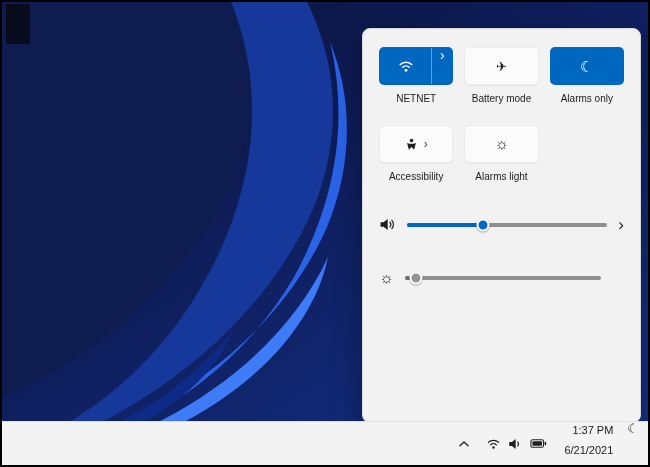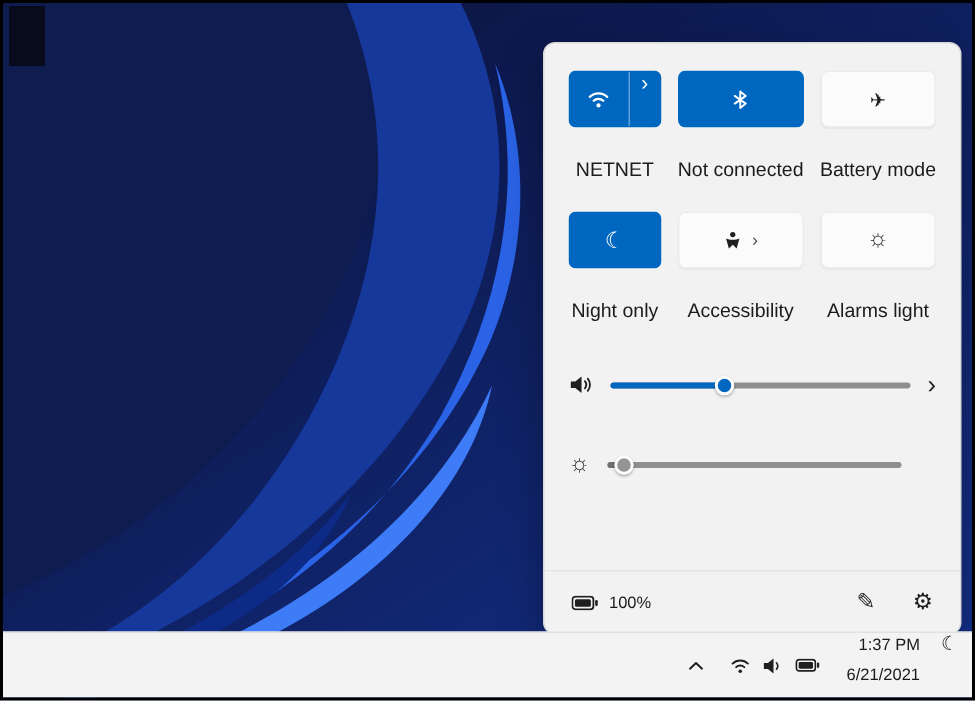--- a/index.html
+++ b/index.html
@@ -24,21 +24,21 @@
   .tile-cell { display:flex; flex-direction:column; align-items:center; }
   .tile { width:100%; height:38px; border-radius:5px; display:flex; align-items:center; justify-content:center;
           border:1px solid transparent; cursor:pointer; gap:6px; }
   .tile.on { background:var(--accent,#0067c0); }
   .tile.off { background:#fbfbfb; border-color:#ececec; box-shadow:0 1px 1px rgba(0,0,0,.05); }
   .tile.disabled { background:#f6f6f6; border-color:#ededed; cursor:default; }
   .tile.split { justify-content:space-between; gap:0; }
   .split-main { flex:1; display:flex; align-items:center; justify-content:center; }
   .split-chev { width:21px; align-self:stretch; display:flex; align-items:center; justify-content:center;
                 border-left:1px solid rgba(255,255,255,.38); color:#fff; font-size:14px; }
-  .tile-label { margin-top:20px; font-size:13px; color:#1b1b1b; white-space:nowrap; }
+  .tile-label { margin-top:8px; font-size:10px; color:#1b1b1b; white-space:nowrap; }
   .tile-label.dim { color:#a3a3a3; }
   .glyph { line-height:1; display:inline-block; }
   .g-white { color:#fff; font-size:15px; }
   .g-dark { color:#1f1f1f; font-size:13px; }
   .g-sun { color:#1f1f1f; font-size:16px; }
   .g-chev-sm { color:#4d4d4d; font-size:12px; }
 
   
   .slider-row { display:flex; align-items:center; margin-top:34px; gap:11px; }
   .slider-row.brightness { margin-top:37px; }
@@ -96,42 +96,34 @@
               <circle cx="8" cy="10.3" r="1.4" fill="#fff"></circle>
               <path d="M4.8,7.2 a4.6,4.6 0 0 1 6.4,0" stroke="#fff" stroke-width="1.5" fill="none" stroke-linecap="round"></path>
               <path d="M2.2,4.6 a8.3,8.3 0 0 1 11.6,0" stroke="#fff" stroke-width="1.5" fill="none" stroke-linecap="round"></path>
             </svg>
           </span>
           <span class="split-chev glyph">›</span>
         </button>
         <div class="tile-label">NETNET</div>
       </div>
 
-      <div class="tile-cell">
-        <button class="tile on">
-          <svg viewBox="0 0 12 14" width="11" height="13">
-            <path d="M6,1 V13 M6,1 L10,4.2 L2,9.8 M2,4.2 L10,9.8 L6,13" stroke="#fff" stroke-width="1.4" fill="none" stroke-linejoin="round" stroke-linecap="round"></path>
-          </svg>
-        </button>
-        <div class="tile-label">Not connected</div>
-      </div>
 
       <div class="tile-cell">
         <button class="tile off">
           <span class="glyph g-dark">✈</span>
         </button>
         <div class="tile-label">Battery mode</div>
       </div>
 
 
       <div class="tile-cell">
         <button class="tile on">
           <span class="glyph g-white">☾</span>
         </button>
-        <div class="tile-label">Night only</div>
+        <div class="tile-label">Alarms only</div>
       </div>
 
       <div class="tile-cell">
         <button class="tile off">
           <svg viewBox="0 0 14 14" width="13" height="13">
             <circle cx="7" cy="2.6" r="1.9" fill="#1f1f1f"></circle>
             <path d="M2.2,5.4 C4.5,6.6 9.5,6.6 11.8,5.4 L9.8,12.6 L7,9.8 L4.2,12.6 Z" fill="#1f1f1f"></path>
           </svg>
           <span class="glyph g-chev-sm">›</span>
         </button>
@@ -164,38 +156,20 @@
 
     <div class="slider-row brightness">
       <span class="glyph g-sun">☼</span>
       <div class="track" style="--val: 6%;">
         <div class="fill gray"></div>
         <div class="thumb gray"></div>
       </div>
       <span class="chev-spacer"></span>
     </div>
 
-    <div class="panel-footer">
-      <button class="battery-status">
-        <svg viewBox="0 0 18 10" width="18" height="10">
-          <rect x="0.6" y="0.8" width="14" height="8.4" rx="2" fill="none" stroke="#1f1f1f" stroke-width="1.2"></rect>
-          <rect x="2.3" y="2.5" width="10.6" height="5" rx="1" fill="#1f1f1f"></rect>
-          <rect x="15.8" y="3" width="1.7" height="4" rx="0.8" fill="#1f1f1f"></rect>
-        </svg>
-        <span class="battery-label">100%</span>
-      </button>
-      <div class="footer-right">
-        <button class="icon-btn">
-          <span class="glyph">✎</span>
-        </button>
-        <button class="icon-btn">
-          <span class="glyph">⚙</span>
-        </button>
-      </div>
-    </div>
 
   </div>
 
   <div class="taskbar">
     <button class="tray-btn">
       <svg viewBox="0 0 10 6" width="10" height="6">
         <path d="M1,4.8 L5,1 L9,4.8" stroke="#1f1f1f" stroke-width="1.3" fill="none" stroke-linecap="round" stroke-linejoin="round"></path>
       </svg>
     </button>
     <button class="tray-btn">

